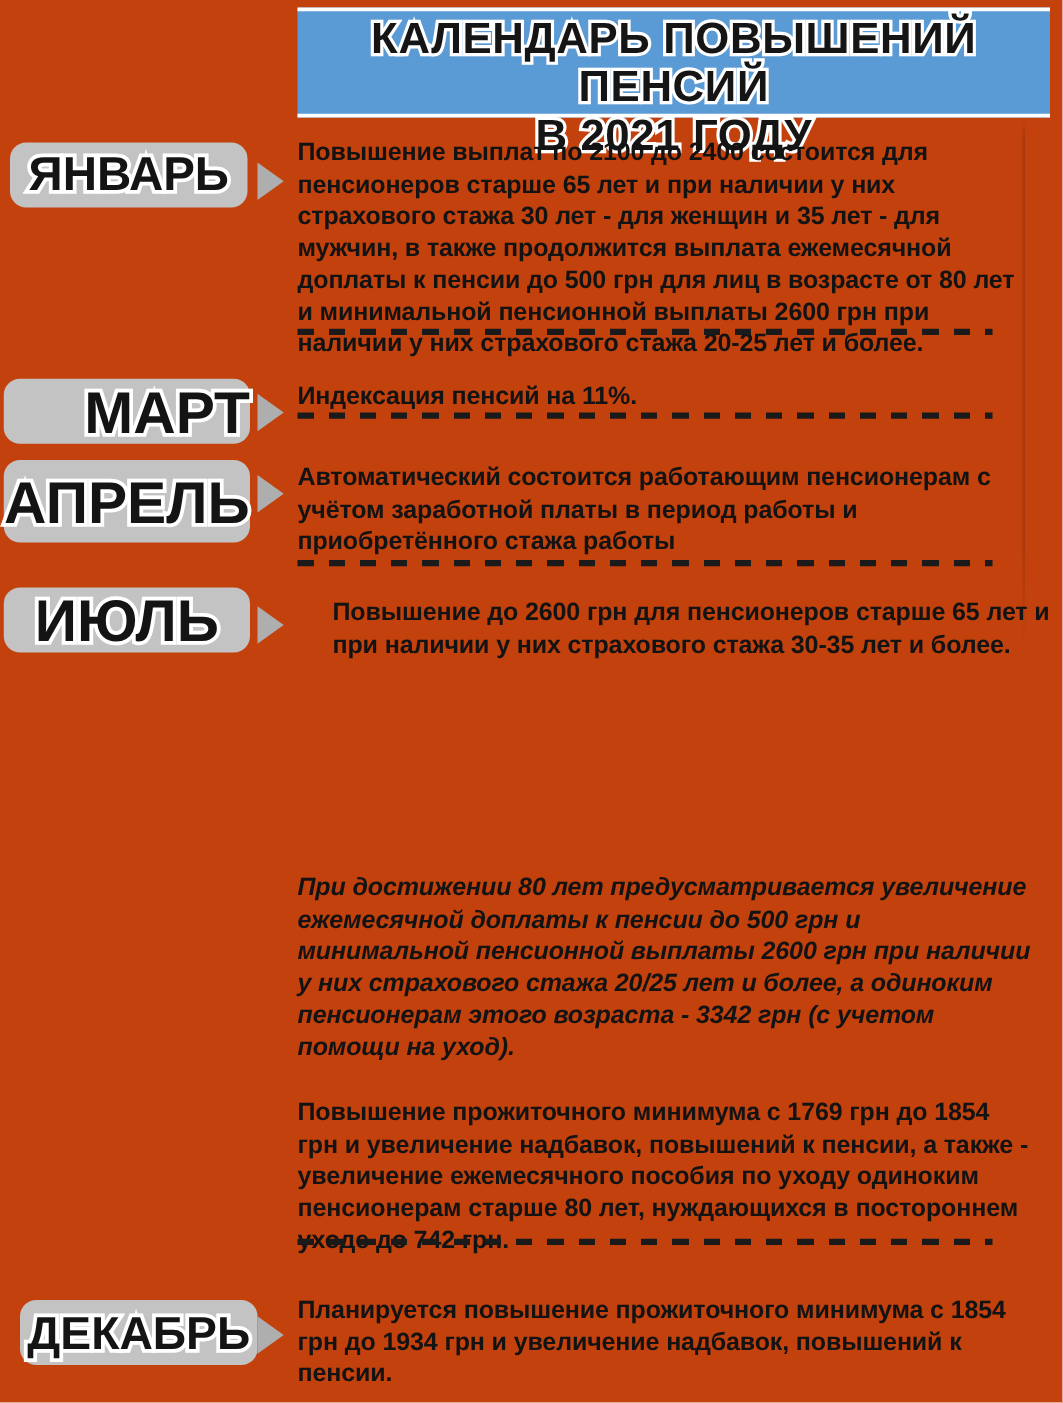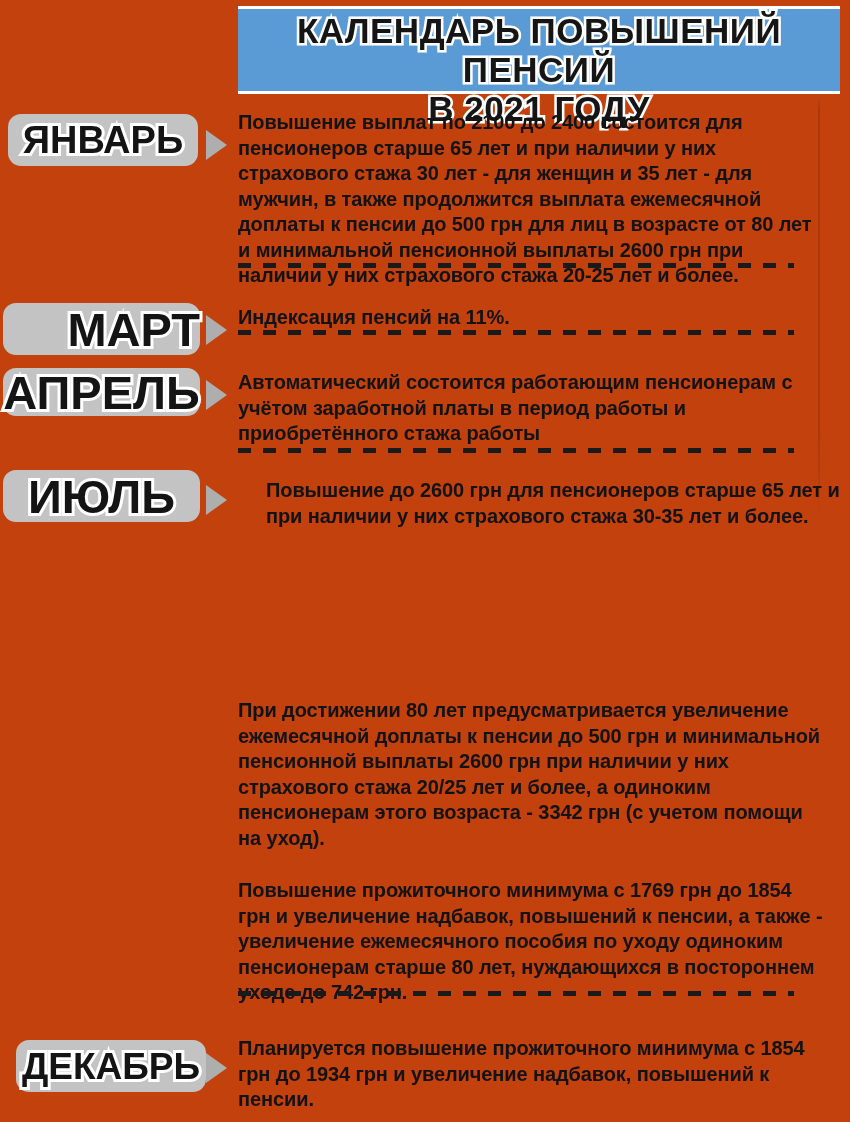--- a/index.html
+++ b/index.html
@@ -92,21 +92,21 @@
     white-space: nowrap;
     line-height: 1;
   }
 
   .badge-january { left: 8px;  top: 114px;  width: 190px; height: 52px; }
   .badge-january .month-label { font-size: 38px; }
 
   .badge-march   { left: 3px;  top: 303px;  width: 197px; height: 52px; justify-content: flex-end; }
   .badge-march .month-label   { font-size: 47px; }
 
-  .badge-april   { left: 3px;  top: 368px;  width: 197px; height: 48px; }
+  .badge-april   { left: 3px;  top: 368px;  width: 197px; height: 66px; }
   .badge-april .month-label   { font-size: 47px; }
 
   .badge-july    { left: 3px;  top: 470px;  width: 197px; height: 52px; }
   .badge-july .month-label    { font-size: 47px; }
 
   .badge-december{ left: 16px; top: 1040px; width: 190px; height: 52px; }
   .badge-december .month-label{ font-size: 37px; }
 
   
   .arrow {
@@ -135,21 +135,21 @@
     color: #131313;
     letter-spacing: -0.1px;
     margin: 0;
   }
 
   .para-january  { top: 110px; }
   .para-march    { top: 305px; }
   .para-april    { top: 370px; }
   .para-july-1   { top: 478px; margin-left: 28px; }
   .para-july-2   { top: 566px; }
-  .para-july-3   { top: 698px; }
+  .para-july-3   { top: 698px; font-style: italic; }
   .para-july-4   { top: 878px; }
   .para-december { top: 1036px; }
 
   
   .dashed-sep {
     position: absolute;
     left: 238px;
     width: 556px;
     height: 5px;
     background-image: repeating-linear-gradient(

